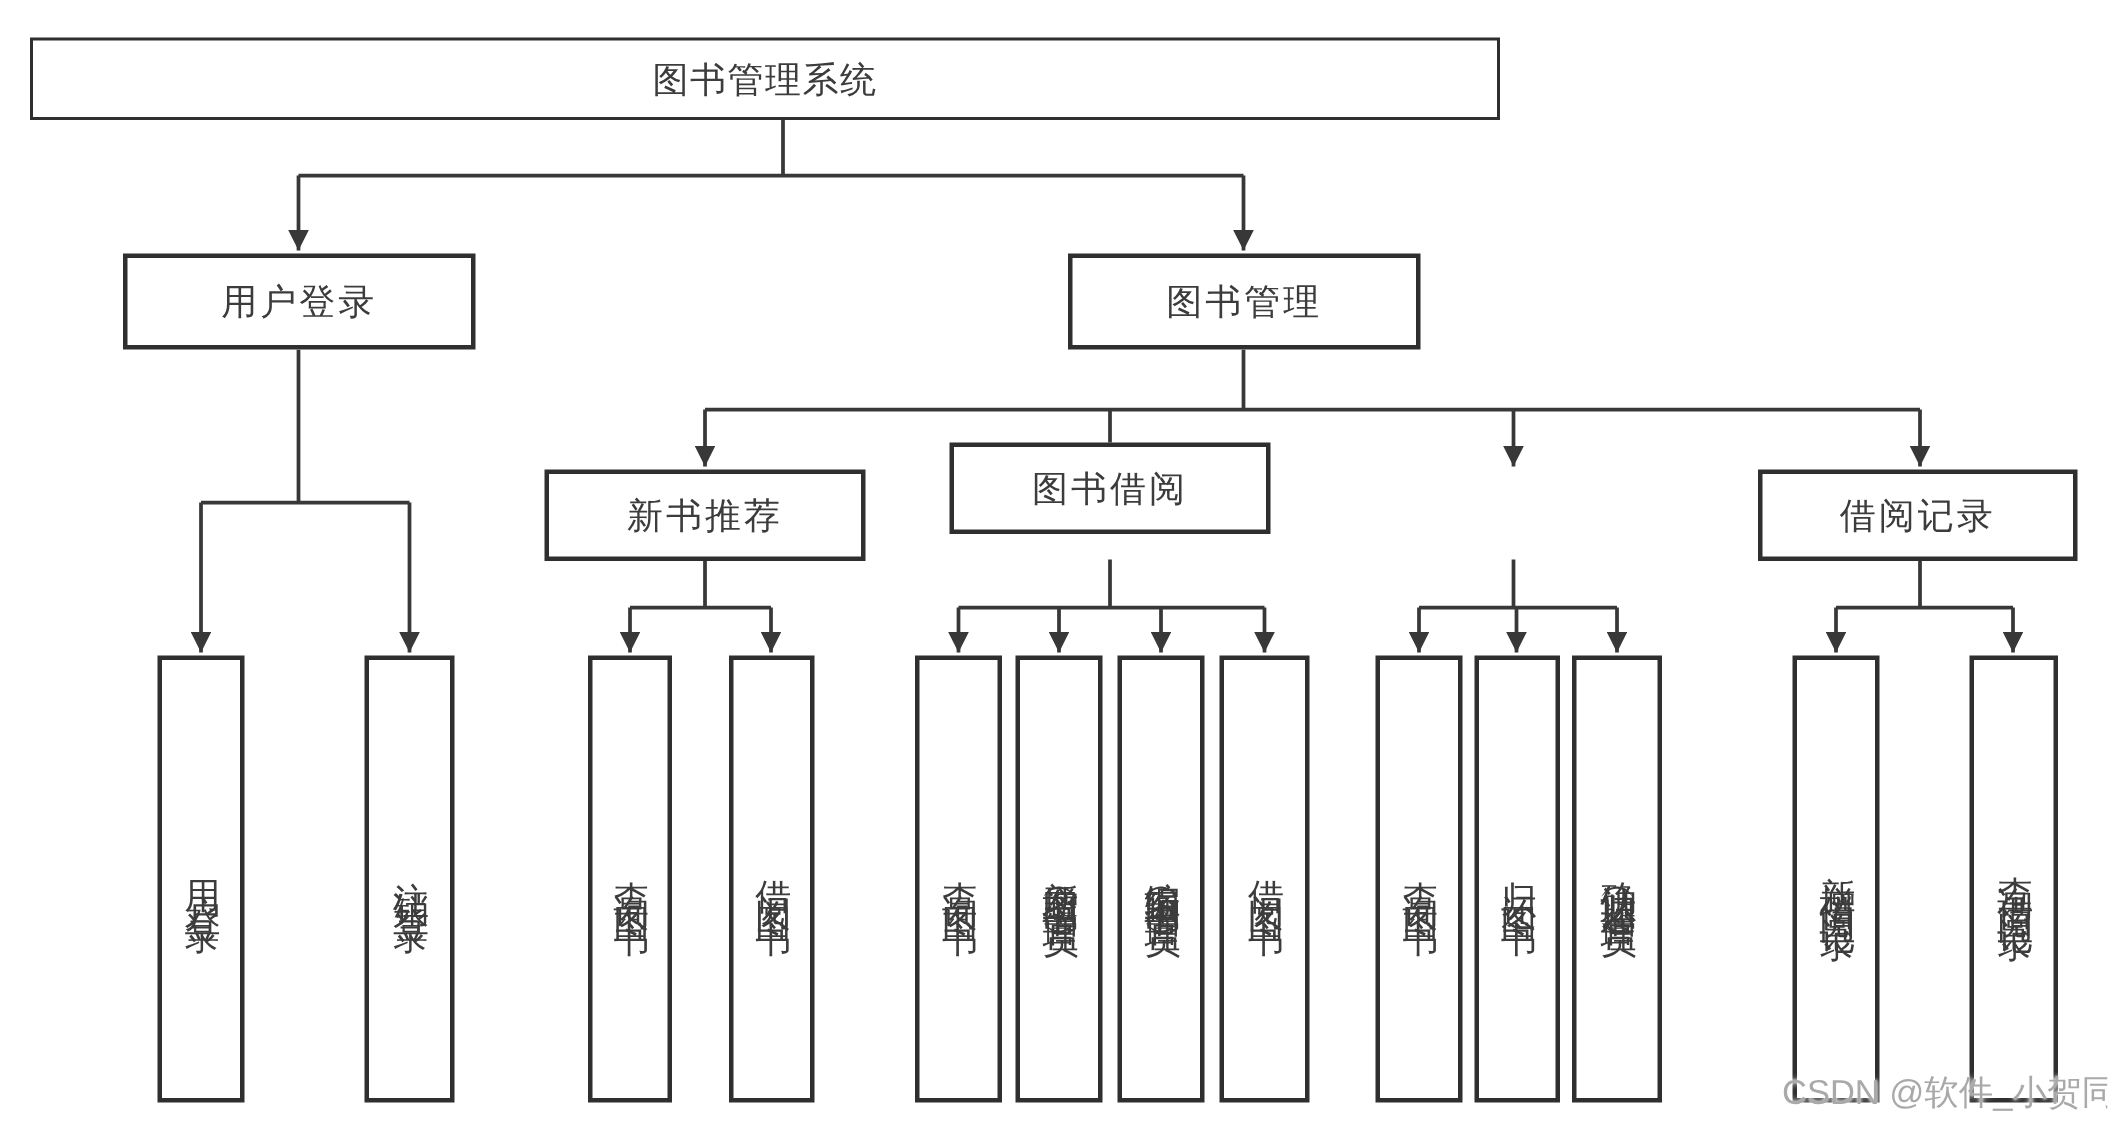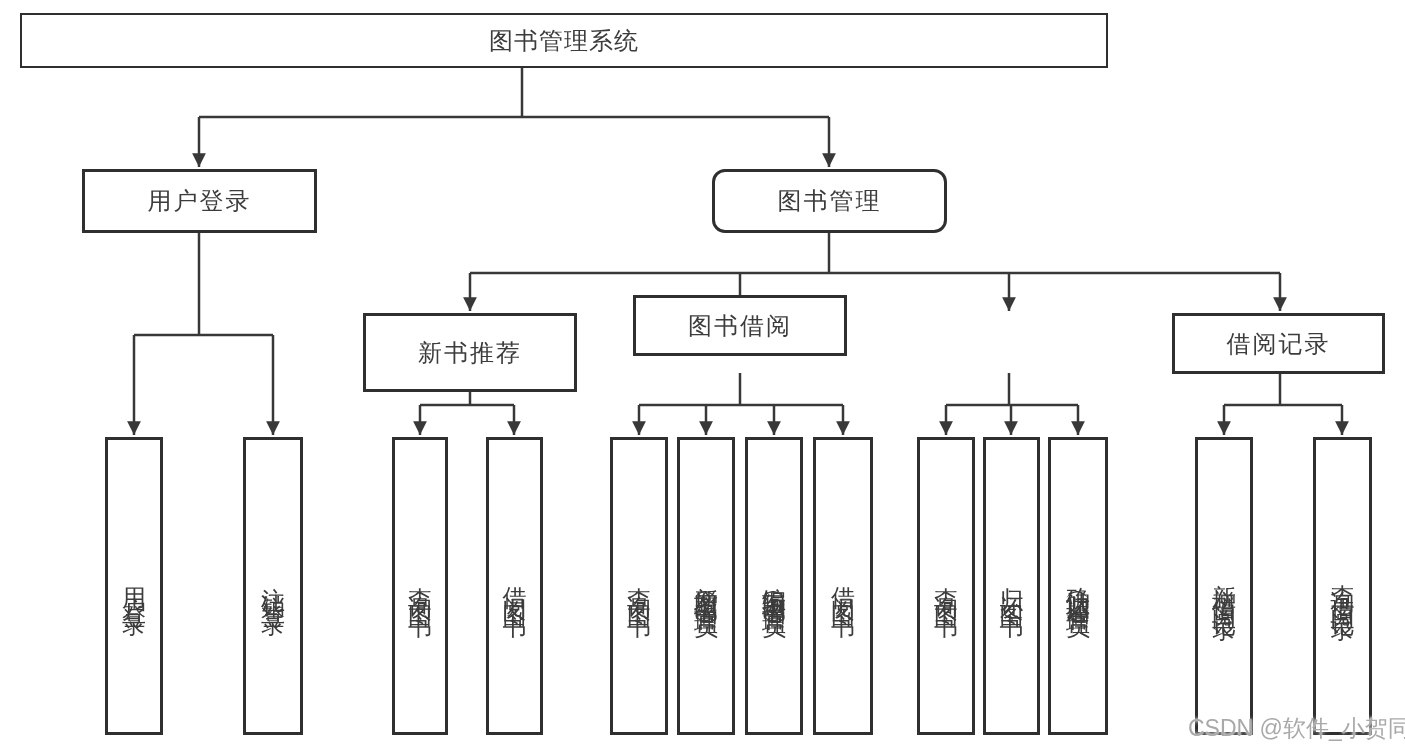--- a/index.html
+++ b/index.html
@@ -110,26 +110,26 @@
       <path d="M1011,405 L1011,435" marker-end="url(#arrow)"></path>
       <path d="M1078,405 L1078,435" marker-end="url(#arrow)"></path>
 
       <path d="M1280,373 L1280,405"></path>
       <path d="M1224,405 L1342,405"></path>
       <path d="M1224,405 L1224,435" marker-end="url(#arrow)"></path>
       <path d="M1342,405 L1342,435" marker-end="url(#arrow)"></path>
     </g>
   </svg>
 
-  <div class="node root" style="left:20px; top:13px; width:1088px; height:55px;">图书管理系统</div>
+  <div class="node root" style="left:20px; top:25px; width:980px; height:55px;">图书管理系统</div>
 
   <div class="node" style="left:82px; top:169px; width:235px; height:64px;">用户登录</div>
-  <div class="node" style="left:712px; top:169px; width:235px; height:64px;border-radius:13px;">图书管理</div>
+  <div class="node" style="left:712px; top:169px; width:235px; height:64px;">图书管理</div>
 
-  <div class="node" style="left:363px; top:313px; width:214px; height:79px;">新书推荐</div>
+  <div class="node" style="left:363px; top:313px; width:214px; height:61px;">新书推荐</div>
   <div class="node" style="left:633px; top:295px; width:214px; height:61px;">图书借阅</div>
   <div class="node" style="left:1172px; top:313px; width:213px; height:61px;font-family:Liberation Serif, serif;">借阅记录</div>
 
   <div class="node vert" style="left:105px; top:437px; width:58px; height:298px;">用户登录</div>
   <div class="node vert" style="left:243px; top:437px; width:60px; height:298px;">注销登录</div>
 
   <div class="node vert" style="left:392px; top:437px; width:56px; height:298px;">查询图书</div>
   <div class="node vert" style="left:486px; top:437px; width:57px; height:298px;">借阅图书</div>
 
   <div class="node vert" style="left:610px; top:437px; width:58px; height:298px;">查询图书</div>

